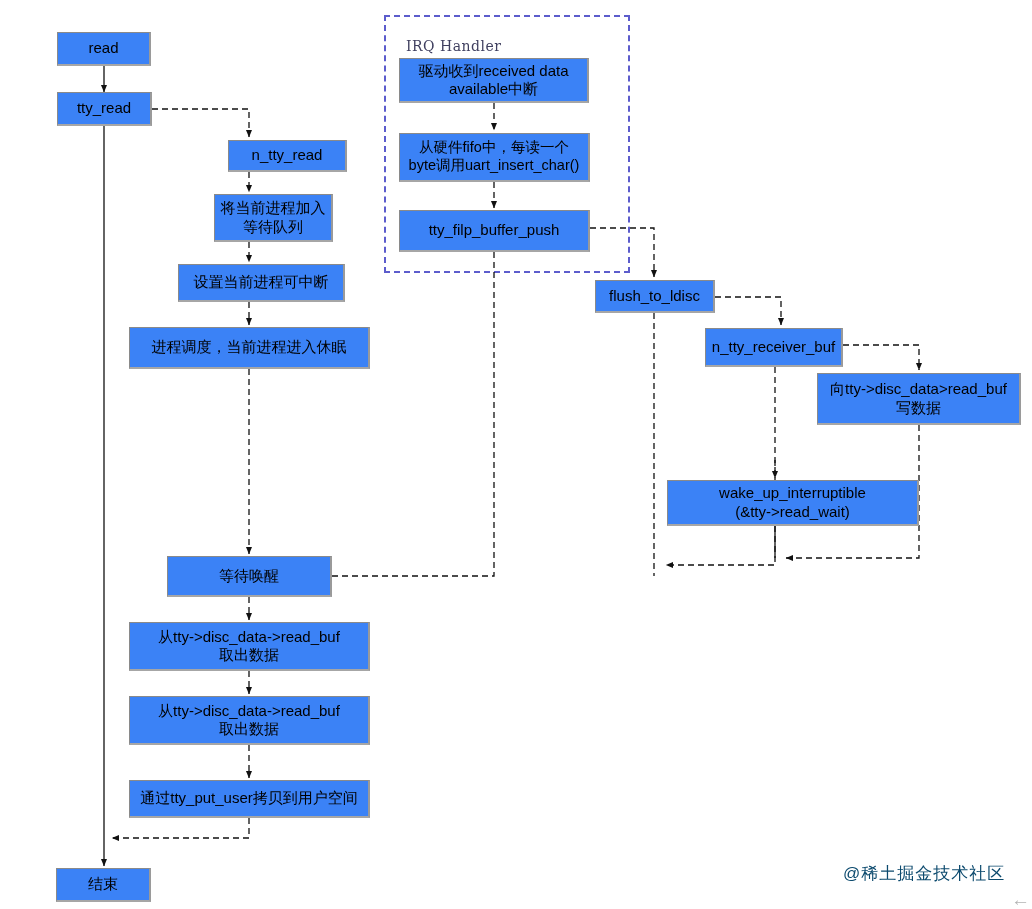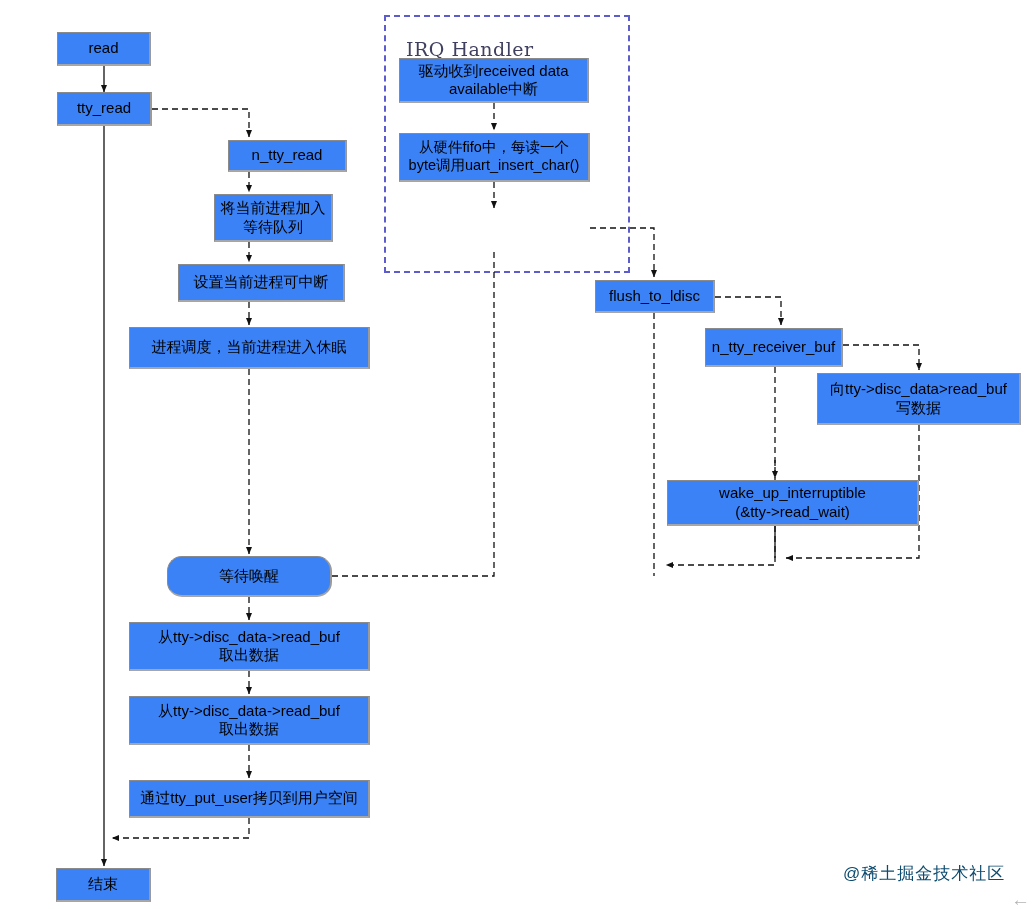--- a/index.html
+++ b/index.html
@@ -41,21 +41,21 @@
   
   .group-box {
     position: absolute;
     box-sizing: border-box;
     border: 2px dashed #5c5ccc;
     background: transparent;
   }
   .group-label {
     position: absolute;
     font-family: "DejaVu Serif", "Liberation Serif", serif;
-    font-size: 19px;
+    font-size: 14px;
     color: #3f3f5f;
     letter-spacing: 0.5px;
     white-space: nowrap;
   }
 
   
   .conn {
     position: absolute;
     top: 0;
     left: 0;
@@ -145,36 +145,37 @@
 
   <div class="node" style="left:190px; top:140px; width:119px; height:32px;margin-left:38px;">n_tty_read</div>
 
   <div class="node" style="left:190px; top:194px; width:119px; height:48px;margin-left:24px;">将当前进程加入
 等待队列</div>
 
   <div class="node" style="left:178px; top:264px; width:167px; height:38px;">设置当前进程可中断</div>
 
   <div class="node" style="left:129px; top:327px; width:241px; height:42px;">进程调度，当前进程进入休眠</div>
 
-  <div class="node" style="left:167px; top:556px; width:165px; height:41px;border-radius:15px;">等待唤醒</div>
+  <div class="node" style="left:167px; top:556px; width:165px; height:41px;">等待唤醒</div>
 
   <div class="node" style="left:129px; top:622px; width:241px; height:49px;">从tty-&gt;disc_data-&gt;read_buf
 取出数据</div>
 
   <div class="node" style="left:129px; top:696px; width:241px; height:49px;">从tty-&gt;disc_data-&gt;read_buf
 取出数据</div>
 
   <div class="node" style="left:129px; top:780px; width:241px; height:38px;">通过tty_put_user拷贝到用户空间</div>
 
   <div class="node" style="left:399px; top:58px; width:190px; height:45px;">驱动收到received data
 available中断</div>
 
   <div class="node small" style="left:399px; top:133px; width:191px; height:49px;">从硬件fifo中，每读一个
 byte调用uart_insert_char()</div>
 
+  <div class="node" style="left:399px; top:210px; width:191px; height:42px;">tty_filp_buffer_push</div>
 
   <div class="node" style="left:595px; top:280px; width:120px; height:33px;">flush_to_ldisc</div>
 
   <div class="node" style="left:705px; top:328px; width:138px; height:39px;">n_tty_receiver_buf</div>
 
   <div class="node" style="left:817px; top:373px; width:204px; height:52px;">向tty-&gt;disc_data&gt;read_buf
 写数据</div>
 
   <div class="node" style="left:667px; top:480px; width:252px; height:46px;">wake_up_interruptible
 (&amp;tty-&gt;read_wait)</div>

